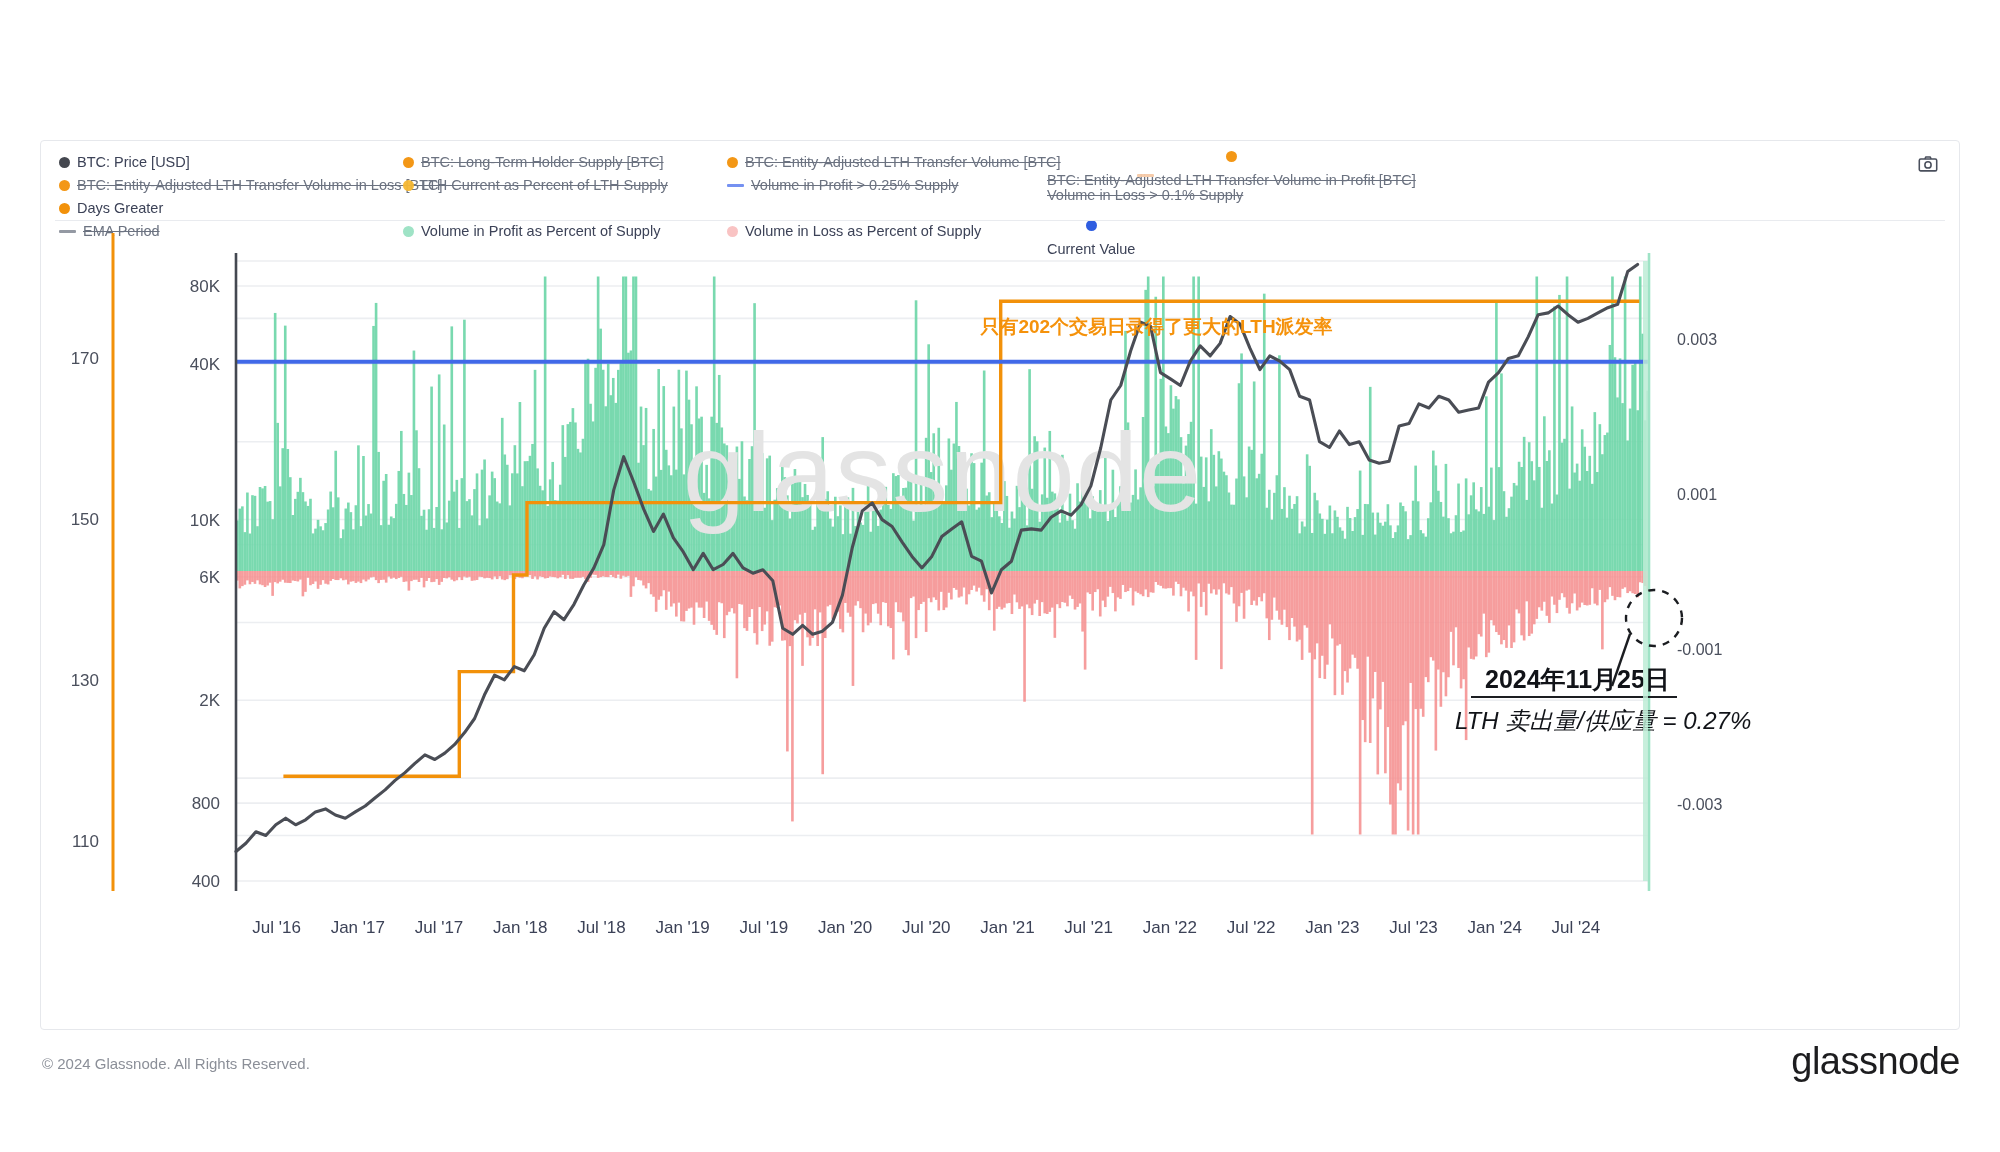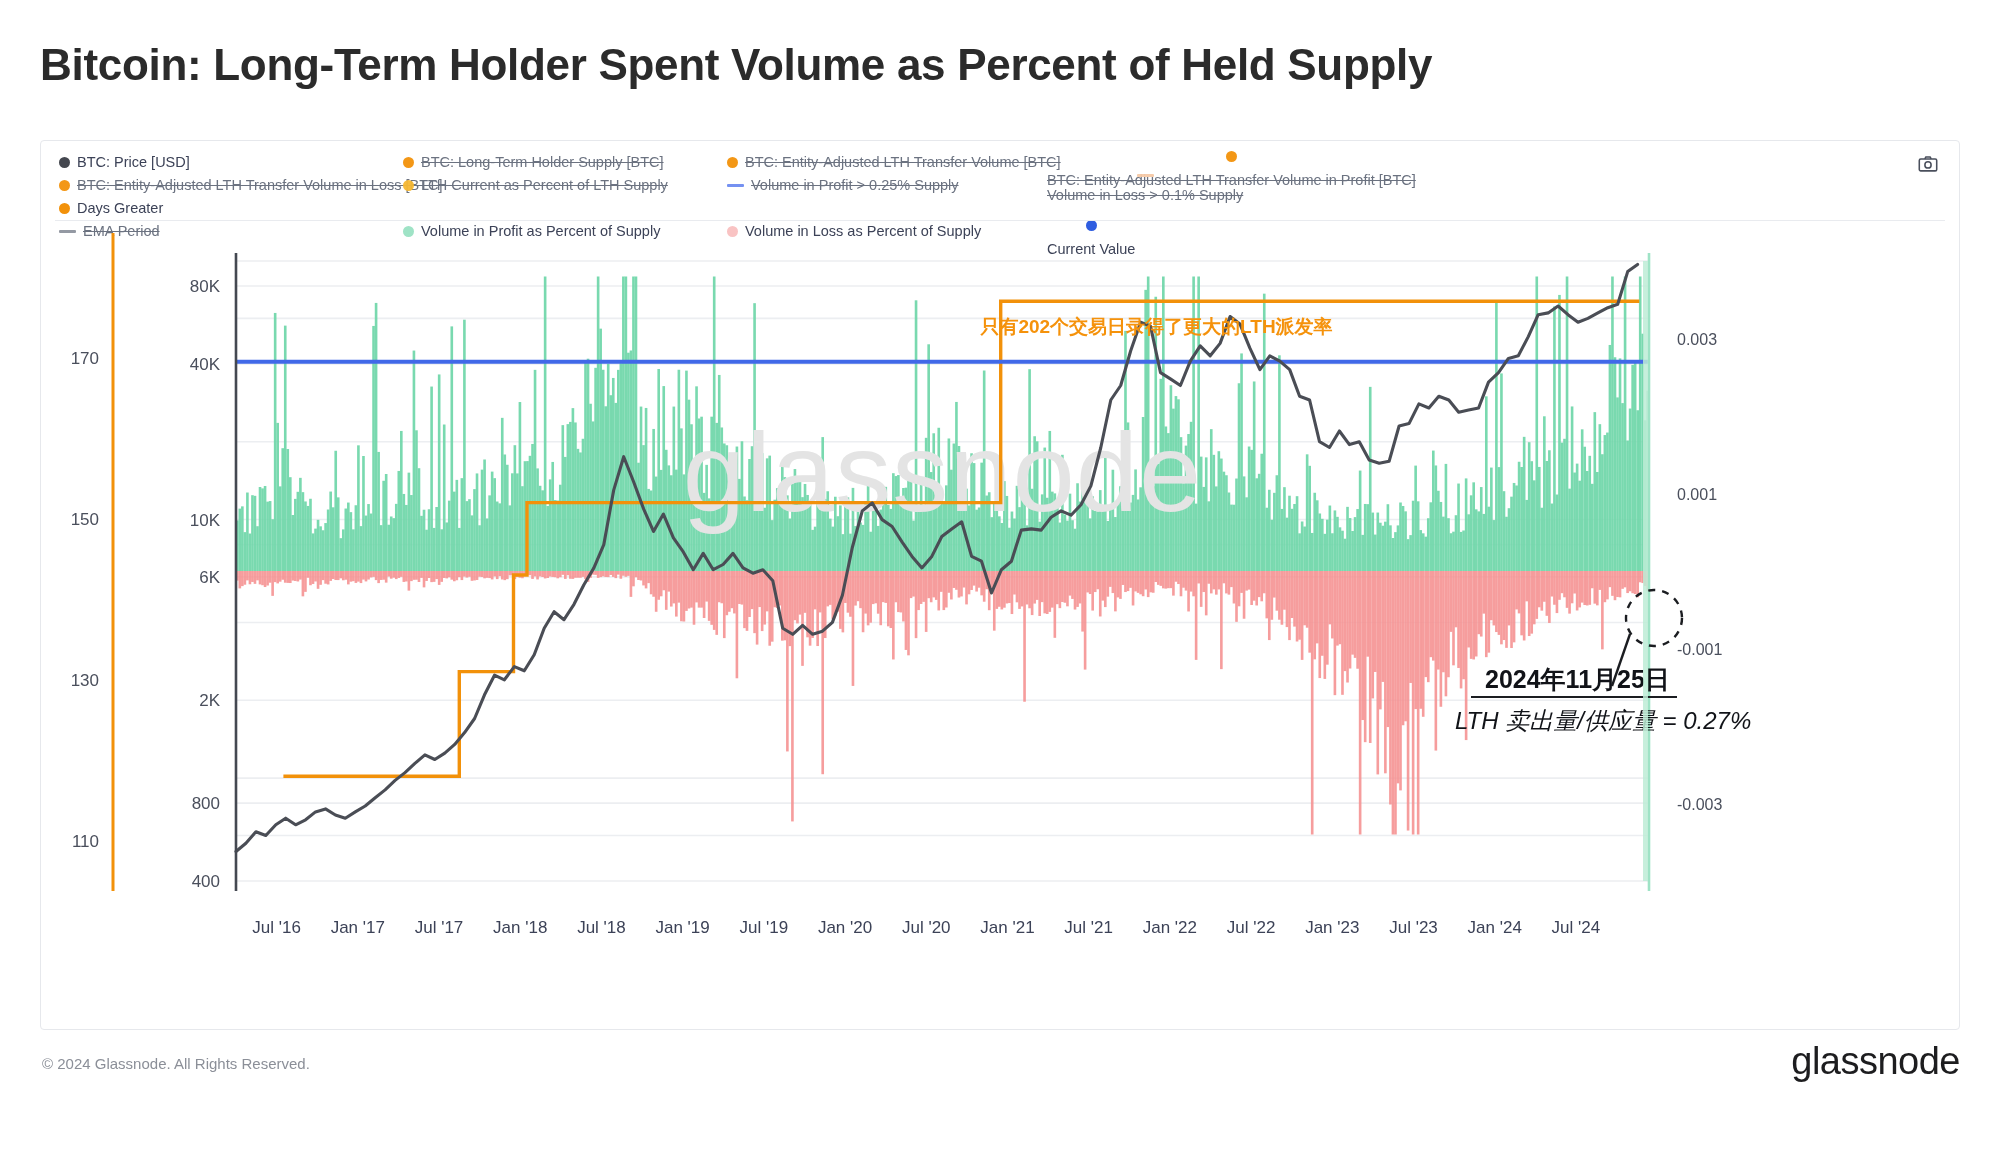--- a/index.html
+++ b/index.html
@@ -91,21 +91,20 @@
   .footer-brand {
     position:absolute; right:40px; top:1040px;
     font-size:38px; color:#1d1d1f; letter-spacing:-0.5px; font-weight:400;
   }
 </style>
 </head>
 <body>
 
 <div class="page">
 
-  <div class="page-title">Bitcoin: Long-Term Holder Spent Volume as Percent of Held Supply</div>
 
   <div class="card">
 
     <div class="legend" id="legend-host">
       <div class="legend-row">
           <div class="legend-item legend-col-0">
             <span class="sw bar" style="background: rgb(68, 71, 79);"></span>
             <span>BTC: Price [USD]</span>
           </div>
           <div class="legend-item legend-col-1 off">

